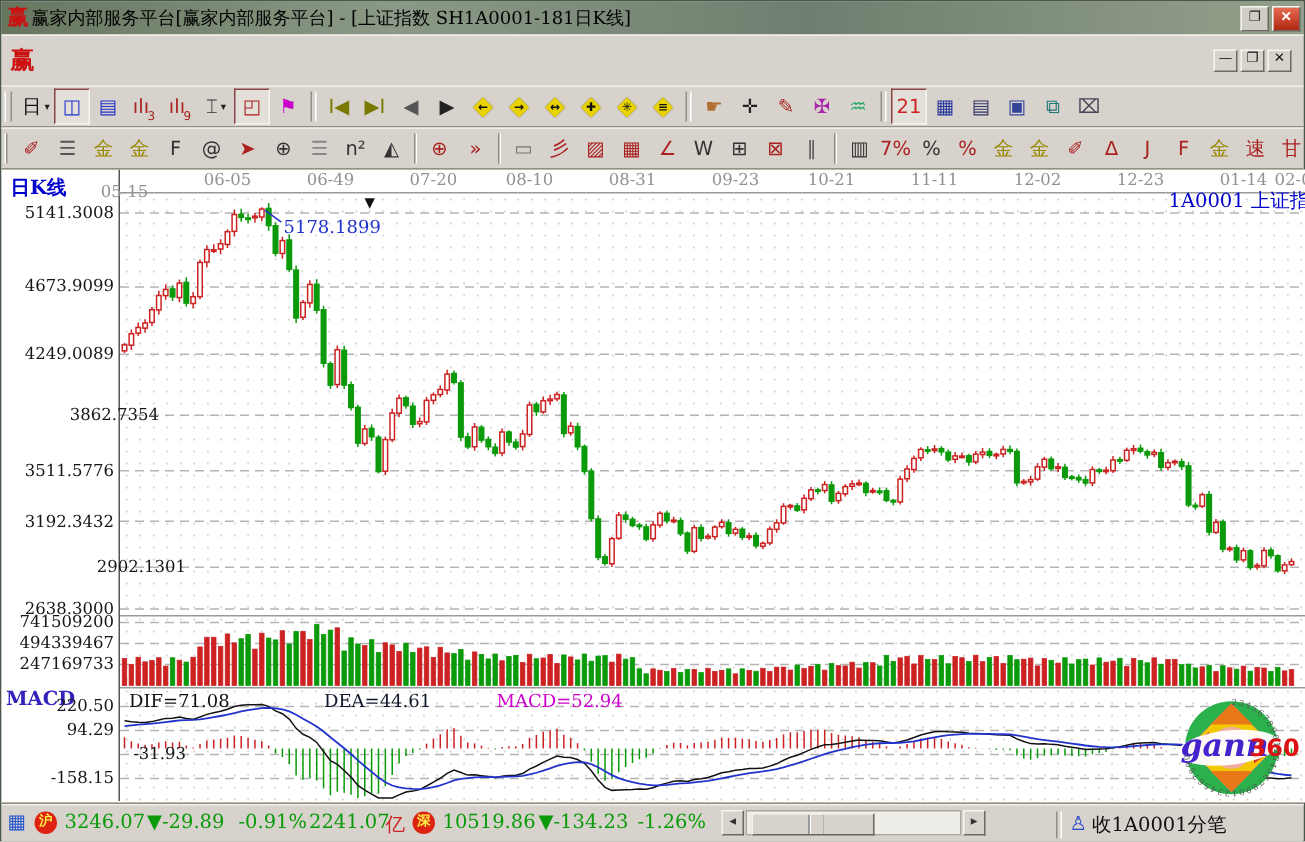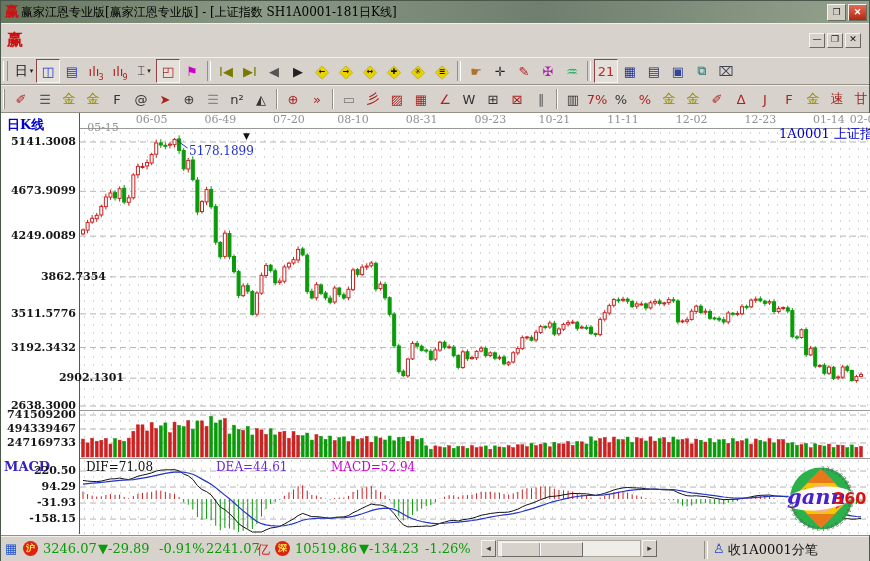--- a/index.html
+++ b/index.html
@@ -37,29 +37,29 @@
     justify-content:center;font-size:8px;color:#111;font-weight:bold;}
   .tbbtn.diamond .glyph{font-size:17px;text-shadow:0 0 1px #7a6a00;}
   .tbsep{width:2px;height:20px;border-left:1px solid #948f85;border-right:1px solid #fff;margin:0 3px;}
   
   .chart-area{position:absolute;left:0;top:112px;width:870px;height:422px;background:#fff;z-index:0;}
   .dotgrid{position:absolute;left:79px;top:16px;width:791px;height:405px;
     background-image:radial-gradient(circle,#d6d6d6 0.9px,transparent 1px);background-size:9px 8px;}
   #chart-svg{position:absolute;left:0;top:0;width:870px;height:561px;z-index:1;pointer-events:none;}
   #chart-labels{position:absolute;left:0;top:0;width:870px;height:561px;z-index:2;pointer-events:none;}
   #chart-labels span{position:absolute;white-space:nowrap;}
-  .axis-label{left:0;width:75px;text-align:right;font-size:11px;color:#161616;font-weight:bold;}
+  .axis-label{left:0;width:75px;text-align:right;font-size:11px;color:#161616;}
   .date-label{font-size:11px;color:#919191;width:44px;text-align:center;}
   .kline-label{left:6px;top:115px;color:#0000cc;font-size:13px;font-weight:bold;}
   .symbol-label{left:778px;top:124px;color:#0000cc;font-size:13px;}
   .peak-label{left:188px;top:143px;color:#2233cc;font-size:12px;}
   .marker{left:242px;top:130px;color:#111;font-size:9px;}
   .macd-name{left:3px;top:458px;color:#3322bb;font-size:13px;font-weight:bold;}
   .macd-dif{left:85px;top:459px;color:#111;font-size:12px;}
-  .macd-dea{left:215px;top:459px;color:#6d28d9;font-size:12px;}
+  .macd-dea{left:215px;top:459px;color:#0f172a;font-size:12px;}
   .macd-macd{left:330px;top:459px;color:#cc00cc;font-size:12px;}
   .annotation{position:absolute;left:345px;top:158px;width:184px;height:34px;z-index:3;
     border:2px solid #cc3333;color:#cc3333;font-size:18px;letter-spacing:1px;
     display:flex;align-items:center;justify-content:center;background:transparent;}
   .gann-logo{position:absolute;left:774px;top:464px;width:92px;height:67px;z-index:3;}
   
   .statusbar{position:absolute;left:0;top:534px;width:100%;height:27px;z-index:6;background:#d7d3cc;
     border-top:1px solid #948f85;box-shadow:inset 0 1px 0 #f2efe9;font-size:13px;}
   .statusbar .sitem{position:absolute;top:5px;white-space:nowrap;}
   .green{color:#0a9a0a;} .redtxt{color:#cc2222;}
@@ -77,21 +77,21 @@
   .ticker-icon{left:712px;color:#2244cc;font-size:13px;}
   .right-label{left:727px;color:#111;}
 </style>
 </head>
 <body>
 
 <div class="app">
 
   <div class="titlebar">
     <span class="app-icon">赢</span>
-    <span class="title-text">赢家江恩专业版[赢家江恩专业版] - [上证指数  SH1A0001-181日K线]</span>
+    <span class="title-text">赢家内部服务平台[赢家内部服务平台] - [上证指数  SH1A0001-181日K线]</span>
     <span class="cap-btn">❐</span>
     <span class="cap-btn close">✕</span>
   </div>
 
   <div class="menubar">
     <span class="menu-logo">赢</span>
     <div class="win-btns">
       <span class="wbtn">—</span>
       <span class="wbtn">❐</span>
       <span class="wbtn">✕</span>
@@ -1041,23 +1041,23 @@
       <span class="axis-label" style="top: 268.855px; margin-left: 30px;">3862.7354</span>
       <span class="axis-label" style="top: 305.892px;">3511.5776</span>
       <span class="axis-label" style="top: 339.563px;">3192.3432</span>
       <span class="axis-label" style="top: 370.173px; padding-left: 48px;">2902.1301</span>
       <span class="axis-label" style="top: 398px;">2638.3000</span>
       <span class="axis-label" style="top: 407px;">741509200</span>
       <span class="axis-label" style="top: 421px;">494339467</span>
       <span class="axis-label" style="top: 435px;">247169733</span>
       <span class="axis-label" style="top: 463.041px;">220.50</span>
       <span class="axis-label" style="top: 479.044px;">94.29</span>
-      <span class="axis-label" style="top: 495.049px;">-31.93</span>
+      <span class="axis-label" style="top: 495.049px; padding-left: 48px;">-31.93</span>
       <span class="axis-label" style="top: 511.053px;">-158.15</span>
-      <span class="date-label" style="left: 60px; top: 120px; margin-left: 20px;">05-15</span>
+      <span class="date-label" style="left: 60px; top: 120px;">05-15</span>
       <span class="date-label" style="left: 128.647px; top: 112px;">06-05</span>
       <span class="date-label" style="left: 197.294px; top: 112px;">06-49</span>
       <span class="date-label" style="left: 265.941px; top: 112px;">07-20</span>
       <span class="date-label" style="left: 330.012px; top: 112px;">08-10</span>
       <span class="date-label" style="left: 398.659px; top: 112px;">08-31</span>
       <span class="date-label" style="left: 467.306px; top: 112px;">09-23</span>
       <span class="date-label" style="left: 531.376px; top: 112px;">10-21</span>
       <span class="date-label" style="left: 600.024px; top: 112px;">11-11</span>
       <span class="date-label" style="left: 668.671px; top: 112px;">12-02</span>
       <span class="date-label" style="left: 737.318px; top: 112px;">12-23</span>

